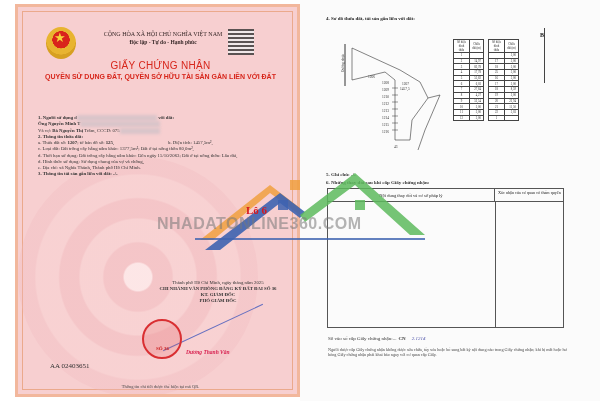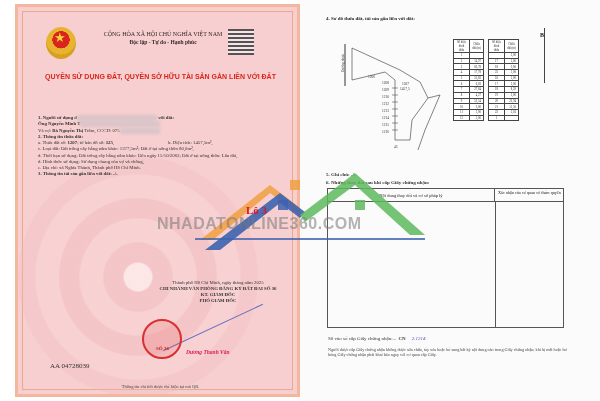--- a/index.html
+++ b/index.html
@@ -104,20 +104,21 @@
   <div class="inner-border"></div>
   <div class="drum"></div>
 
   <div class="emblem">
       <span class="star">★</span>
     </div>
   <div class="qr"></div>
 
   <div class="hdr1">CỘNG HÒA XÃ HỘI CHỦ NGHĨA VIỆT NAM</div>
   <div class="hdr2">Độc lập - Tự do - Hạnh phúc</div>
+  <div class="title1">GIẤY CHỨNG NHẬN</div>
   <div class="title2">QUYỀN SỬ DỤNG ĐẤT, QUYỀN SỞ HỮU TÀI SẢN GẮN LIỀN VỚI ĐẤT</div>
 
   <div class="info">
     <div class="row b">
       <span>1. Người sử dụng đ</span><span class="blur"></span> <span>với đất:</span>
     </div>
     <div class="row b">
       <span>Ông Nguyễn Minh T</span><span class="blur"></span>
     </div>
     <div class="row">
@@ -140,21 +141,21 @@
     <div class="b">CHI NHÁNH VĂN PHÒNG ĐĂNG KÝ ĐẤT ĐAI SỐ 36</div>
     <div class="b">KT. GIÁM ĐỐC</div>
     <div class="b">PHÓ GIÁM ĐỐC</div>
   </div>
   <div class="sig-line"></div>
   <div class="stamp">
       <span>SỐ 36</span>
     </div>
   <div class="sig-name">Dương Thanh Văn</div>
 
-  <div class="serial">AA 04728039</div>
+  <div class="serial">AA 02403651</div>
   <div class="footer-note">Thông tin chi tiết được thể hiện tại mã QR.</div>
 </div>
 
 <div class="right-page">
   <div class="sec4">4. Sơ đồ thửa đất, tài sản gắn liền với đất:</div>
 
   <svg class="diagram" viewBox="0 0 110 110">
     <g stroke="#333" stroke-width="0.6" fill="none">
       <polyline points="12,8 60,30 80,42"></polyline>
       <polyline points="12,8 12,40"></polyline>
@@ -329,14 +330,14 @@
 
 <svg class="wm" viewBox="0 0 600 401">
   <polygon points="200,240 270,185 300,208 300,215 270,193 213,240" fill="#f0a040" opacity="0.85"></polygon>
   <polygon points="205,250 280,193 305,212 300,218 280,203 220,250" fill="#3d63b0" opacity="0.9"></polygon>
   <polygon points="300,215 355,173 425,235 410,235 355,185 305,222" fill="#5dba5d" opacity="0.85"></polygon>
   <rect x="290" y="180" width="10" height="10" fill="#f0a040" opacity="0.85"></rect>
   <rect x="278" y="200" width="10" height="10" fill="#3d63b0" opacity="0.85"></rect>
   <rect x="355" y="200" width="10" height="10" fill="#5dba5d" opacity="0.85"></rect>
   <rect x="195" y="238" width="230" height="2" fill="#3d63b0" opacity="0.8"></rect>
 </svg>
-<div class="wm-lot">Lô 3</div>
+<div class="wm-lot">Lô 6</div>
 <div class="wm-text">NHADATONLINE360.COM</div>
 
 </body></html>

